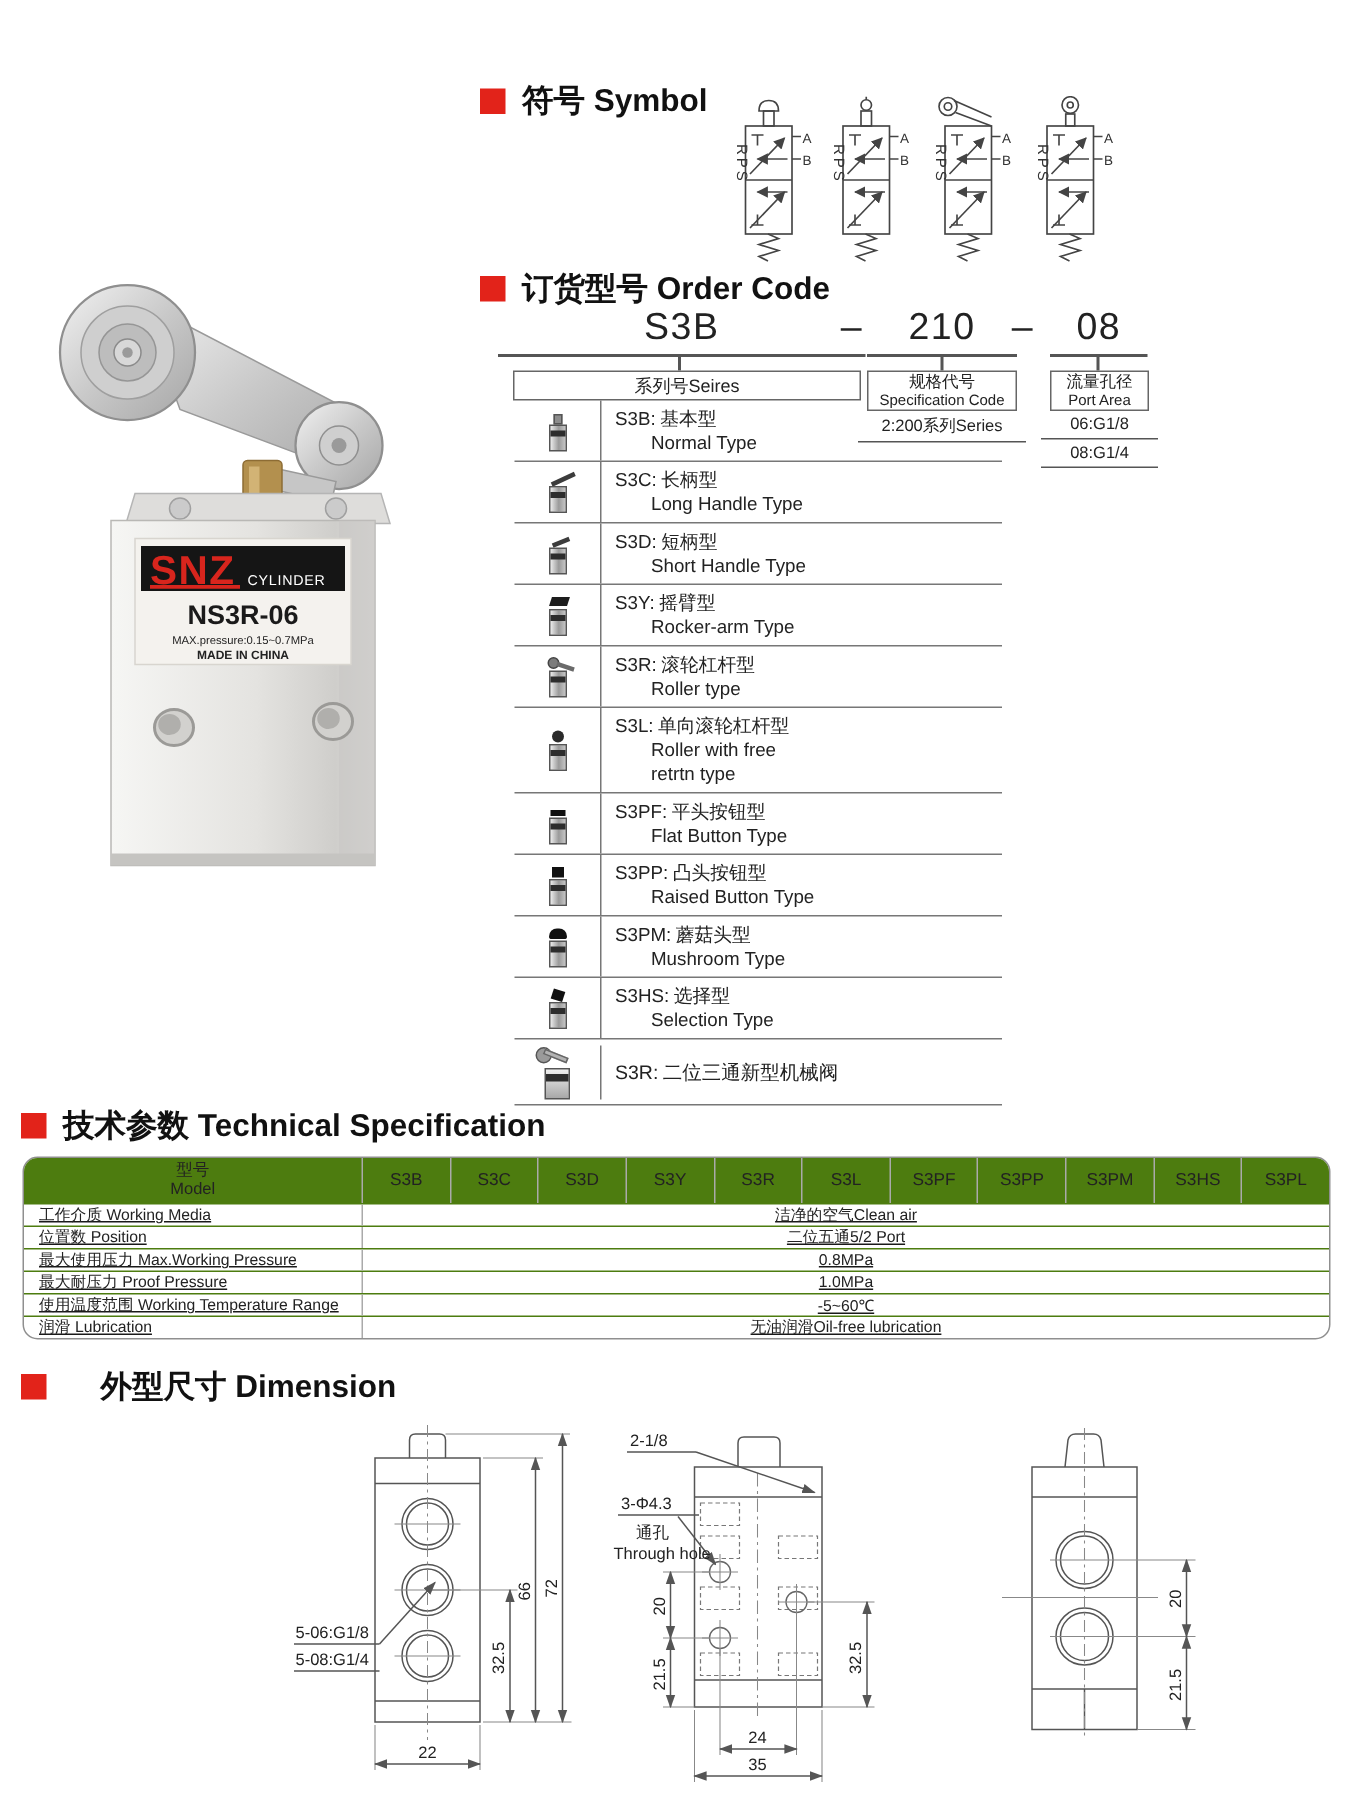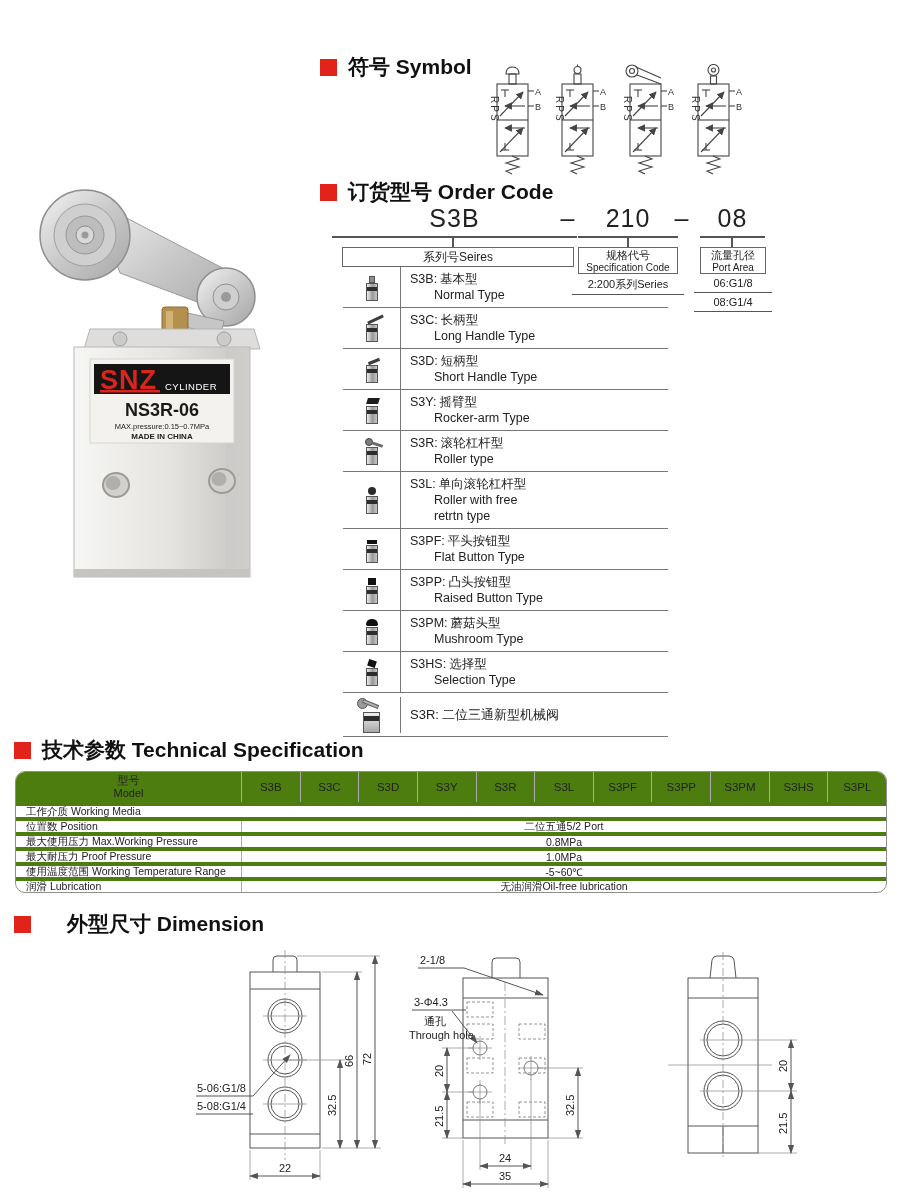--- a/index.html
+++ b/index.html
@@ -55,21 +55,21 @@
   .vicon-big .roller { position:absolute; left:0; top:1px; width:11px; height:11px; border-radius:50%; background:#9a9a9a; border:1px solid #555; }
   .vicon-big .arm { position:absolute; left:5px; top:5px; width:17px; height:4px; background:#b3b3b3; border:1px solid #666; transform:rotate(22deg); }
   .vicon-big .bbody { position:absolute; bottom:0; left:6px; width:17px; height:21px; background:linear-gradient(#efefef,#a8a8a8); border:1px solid #555; }
   .vicon-big .bbody::after { content:""; position:absolute; left:0; right:0; top:3px; height:5px; background:#2d2d2d; }
 
   
   .spec-table { position:absolute; left:15px; top:771px; width:872px; border:1px solid #8f8f8f; border-radius:10px; overflow:hidden; background:#fff; }
   .th-row { display:flex; background:#4d7c0f; height:30px; }
   .th-label { width:225px; flex:0 0 225px; display:flex; flex-direction:column; justify-content:center; align-items:center; font-size:11px; line-height:13px; color:#222; }
   .th-col { flex:1; display:flex; align-items:center; justify-content:center; font-size:11.5px; color:#222; border-left:1px solid #aaa; }
-  .td-row { display:flex; height:15px; border-top:4px solid #4d7c0f; }
+  .td-row { display:flex; height:15px; border-top:1px solid #4d7c0f;text-decoration:underline; }
   .td-label { width:225px; flex:0 0 225px; padding-left:10px; display:flex; align-items:center; font-size:10.5px; color:#222; }
   .td-value { flex:1; display:flex; align-items:center; justify-content:center; font-size:10.5px; color:#222; border-left:1px solid #aaa; }
 </style>
 </head>
 <body>
 
 <div id="page">
 
   <div class="sec-head" style="left:320px; top:53px;">
     <span class="sq"></span>
@@ -448,20 +448,21 @@
       <div class="th-col">S3R</div>
       <div class="th-col">S3L</div>
       <div class="th-col">S3PF</div>
       <div class="th-col">S3PP</div>
       <div class="th-col">S3PM</div>
       <div class="th-col">S3HS</div>
       <div class="th-col">S3PL</div>
     </div>
     <div class="td-row">
       <div class="td-label">工作介质 Working Media</div>
+      <div class="td-value">洁净的空气Clean air</div>
     </div>
     <div class="td-row">
       <div class="td-label">位置数 Position</div>
       <div class="td-value">二位五通5/2  Port</div>
     </div>
     <div class="td-row">
       <div class="td-label">最大使用压力 Max.Working Pressure</div>
       <div class="td-value">0.8MPa</div>
     </div>
     <div class="td-row">

